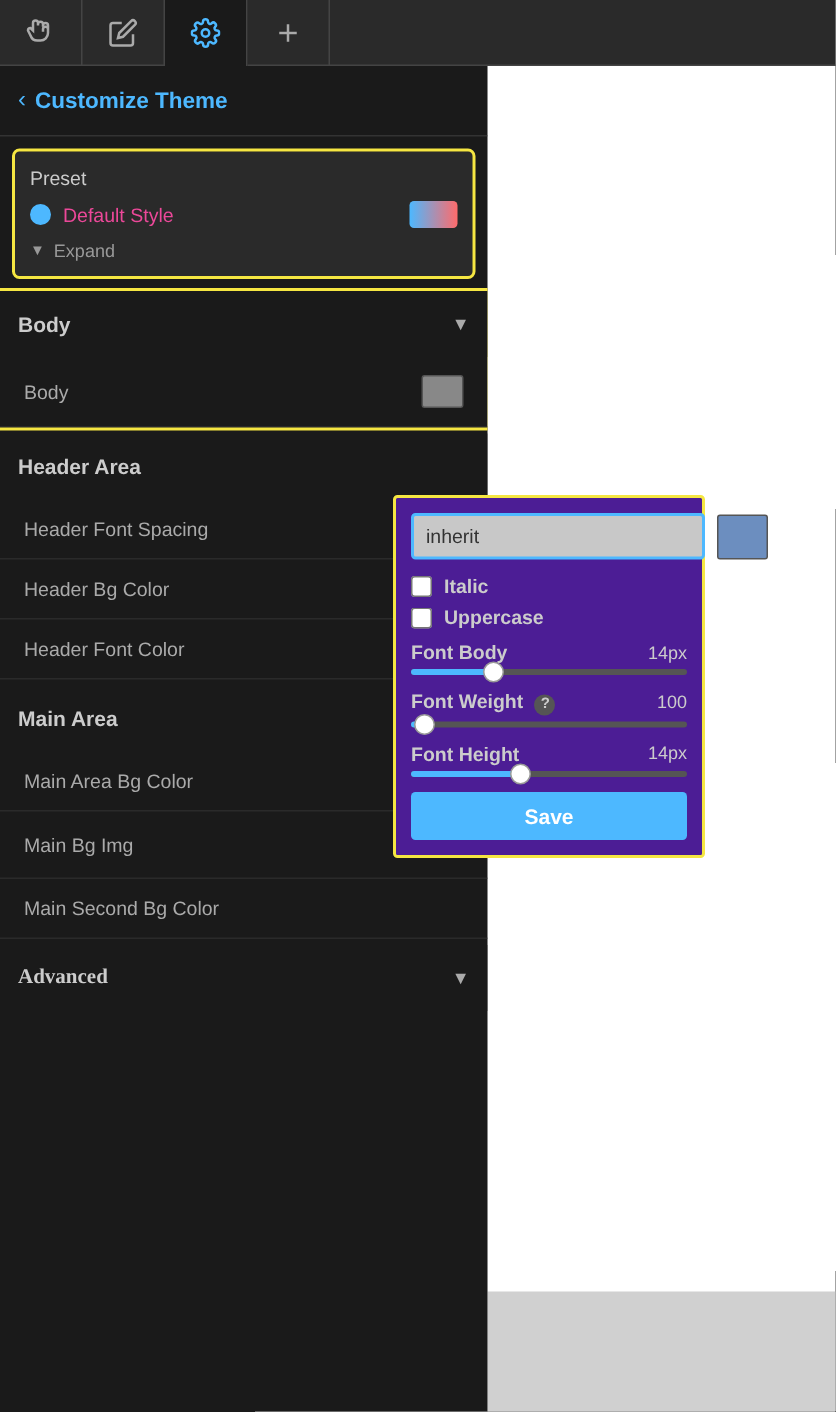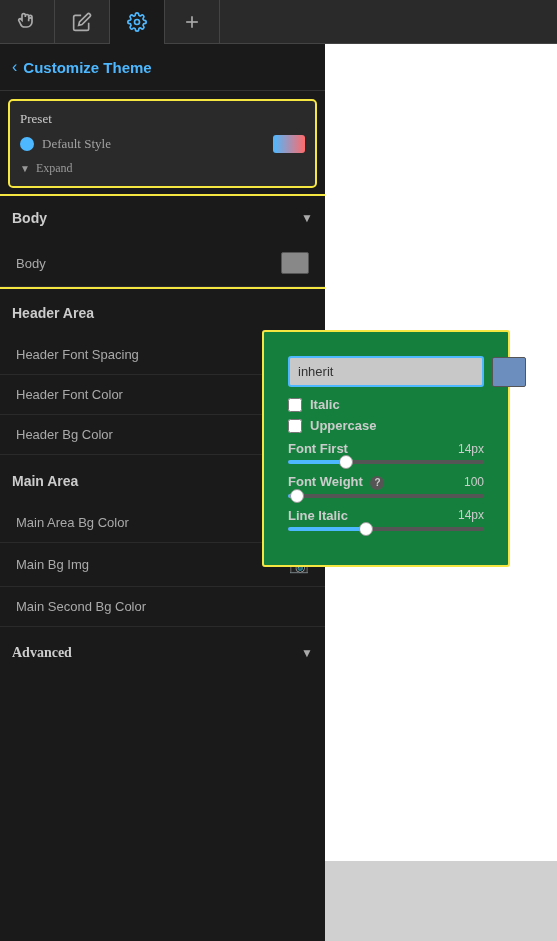--- a/index.html
+++ b/index.html
@@ -88,21 +88,20 @@
       font-weight: bold;
     }
 
     
     .preset-box {
       background: #2a2a2a;
       margin: 10px;
       border-radius: 3px;
       padding: 10px;
       outline: 2px solid #f5e642;
-      font-family: Liberation Serif, serif;
     }
     .preset-label {
       color: #ccc;
       font-size: 13px;
       margin-bottom: 8px;
     }
     .preset-default-row {
       display: flex;
       align-items: center;
       justify-content: space-between;
@@ -115,21 +114,21 @@
     }
     .radio-dot {
       width: 14px;
       height: 14px;
       border-radius: 50%;
       border: 2px solid #4db8ff;
       background: #4db8ff;
       display: inline-block;
     }
     .preset-default-text {
-      color: #a3a3a3;
+      color: #ec4899;
     }
     .preset-color-icon {
       width: 32px;
       height: 18px;
       background: linear-gradient(to right, #4db8ff, #ff6b6b);
       border-radius: 3px;
     }
     .expand-row {
       display: flex;
       align-items: center;
@@ -202,26 +201,26 @@
       color: #ccc;
       font-weight: bold;
       font-size: 14px;
     }
 
     
     .popup-panel {
       position: absolute;
       top: 330px;
       left: 262px;
-      width: 248px;
-      background: #15803d;
+      width: 208px;
+      background: #4c1d95;
       border: 2px solid #f5e642;
       border-radius: 3px;
       z-index: 100;
-      padding: 24px;
+      padding: 10px;
     }
     .popup-top-row {
       display: flex;
       align-items: center;
       gap: 8px;
       margin-bottom: 10px;
     }
     .inherit-input {
       flex: 1;
       background: #c8c8c8;
@@ -397,24 +396,24 @@
     </div>
   </div>
 
   <div class="section-header" style="margin-top:4px;">
     <span class="section-title">Header Area</span>
   </div>
   <div class="sub-row">
     <span class="sub-row-label">Header Font Spacing</span>
   </div>
   <div class="sub-row">
+    <span class="sub-row-label">Header Bg Color</span>
+  </div>
+  <div class="sub-row">
     <span class="sub-row-label">Header Font Color</span>
-  </div>
-  <div class="sub-row">
-    <span class="sub-row-label">Header Bg Color</span>
   </div>
 
   <div class="section-header" style="margin-top:4px;">
     <span class="section-title">Main Area</span>
   </div>
   <div class="sub-row">
     <span class="sub-row-label">Main Area Bg Color</span>
   </div>
   <div class="sub-row">
     <span class="sub-row-label">Main Bg Img</span>
@@ -441,21 +440,21 @@
     <input type="checkbox" style="">
     <span class="checkbox-label">Italic</span>
   </div>
   <div class="checkbox-row">
     <input type="checkbox" style="">
     <span class="checkbox-label">Uppercase</span>
   </div>
 
   <div class="slider-section">
     <div class="slider-label-row">
-      <span class="slider-label">Font First</span>
+      <span class="slider-label">Font Body</span>
       <span class="slider-value">14px</span>
     </div>
     <div class="slider-track">
       <div class="slider-fill" style="width:30%"></div>
       <div class="slider-thumb" style="left:26%"></div>
     </div>
   </div>
 
   <div class="slider-section">
     <div class="slider-label-row">
@@ -467,22 +466,23 @@
     </div>
     <div class="slider-track">
       <div class="slider-fill" style="width:5%"></div>
       <div class="slider-thumb" style="left:1%"></div>
     </div>
   </div>
 
 
   <div class="slider-section">
     <div class="slider-label-row">
-      <span class="slider-label">Line Italic</span>
+      <span class="slider-label">Font Height</span>
       <span class="slider-value">14px</span>
     </div>
     <div class="slider-track">
       <div class="slider-fill" style="width:40%"></div>
       <div class="slider-thumb" style="left:36%"></div>
     </div>
   </div>
 
+  <button class="save-btn">Save</button>
 </div>
 
 </body></html>

